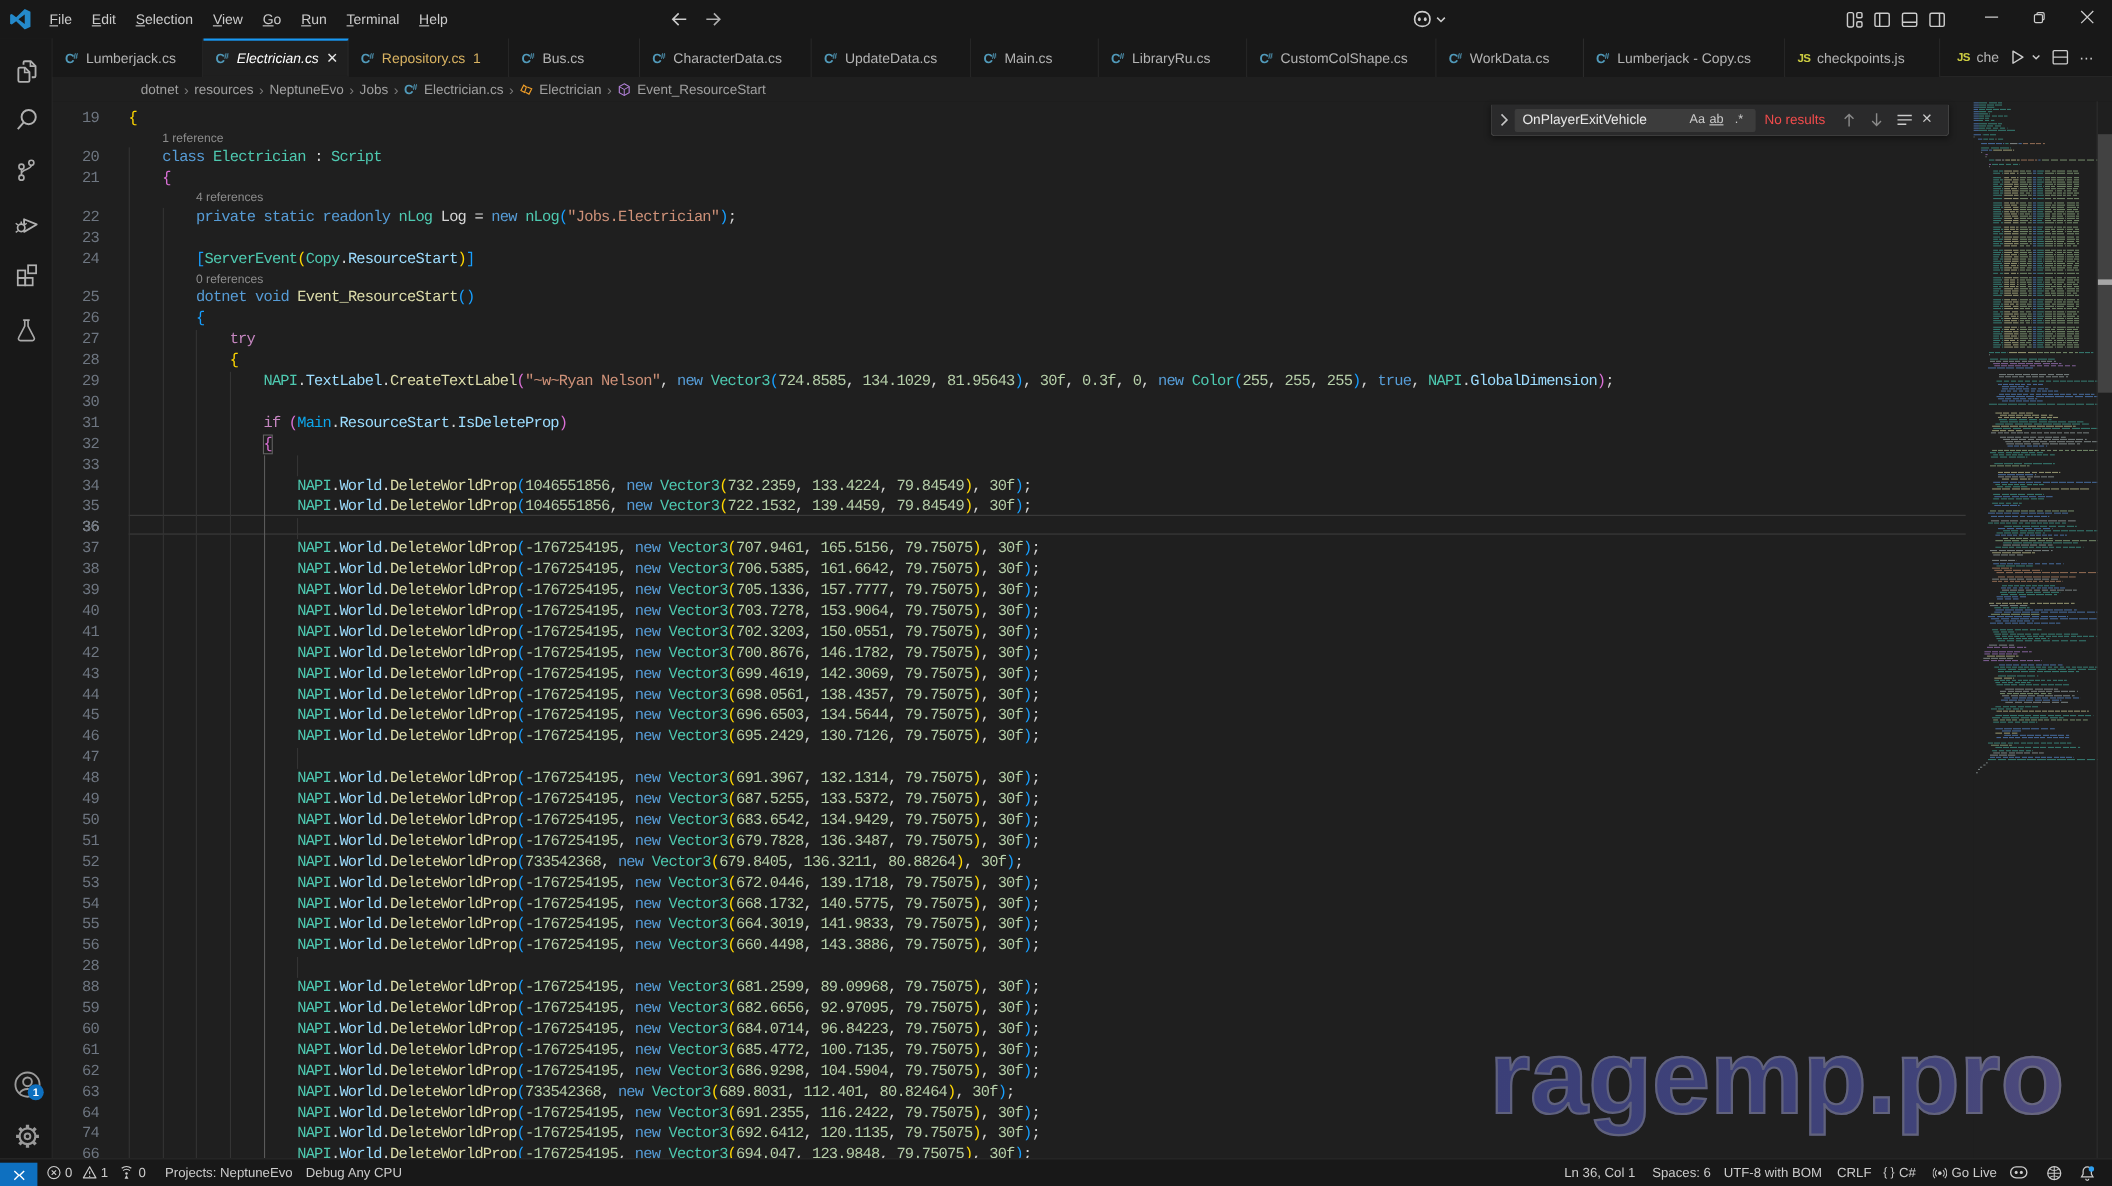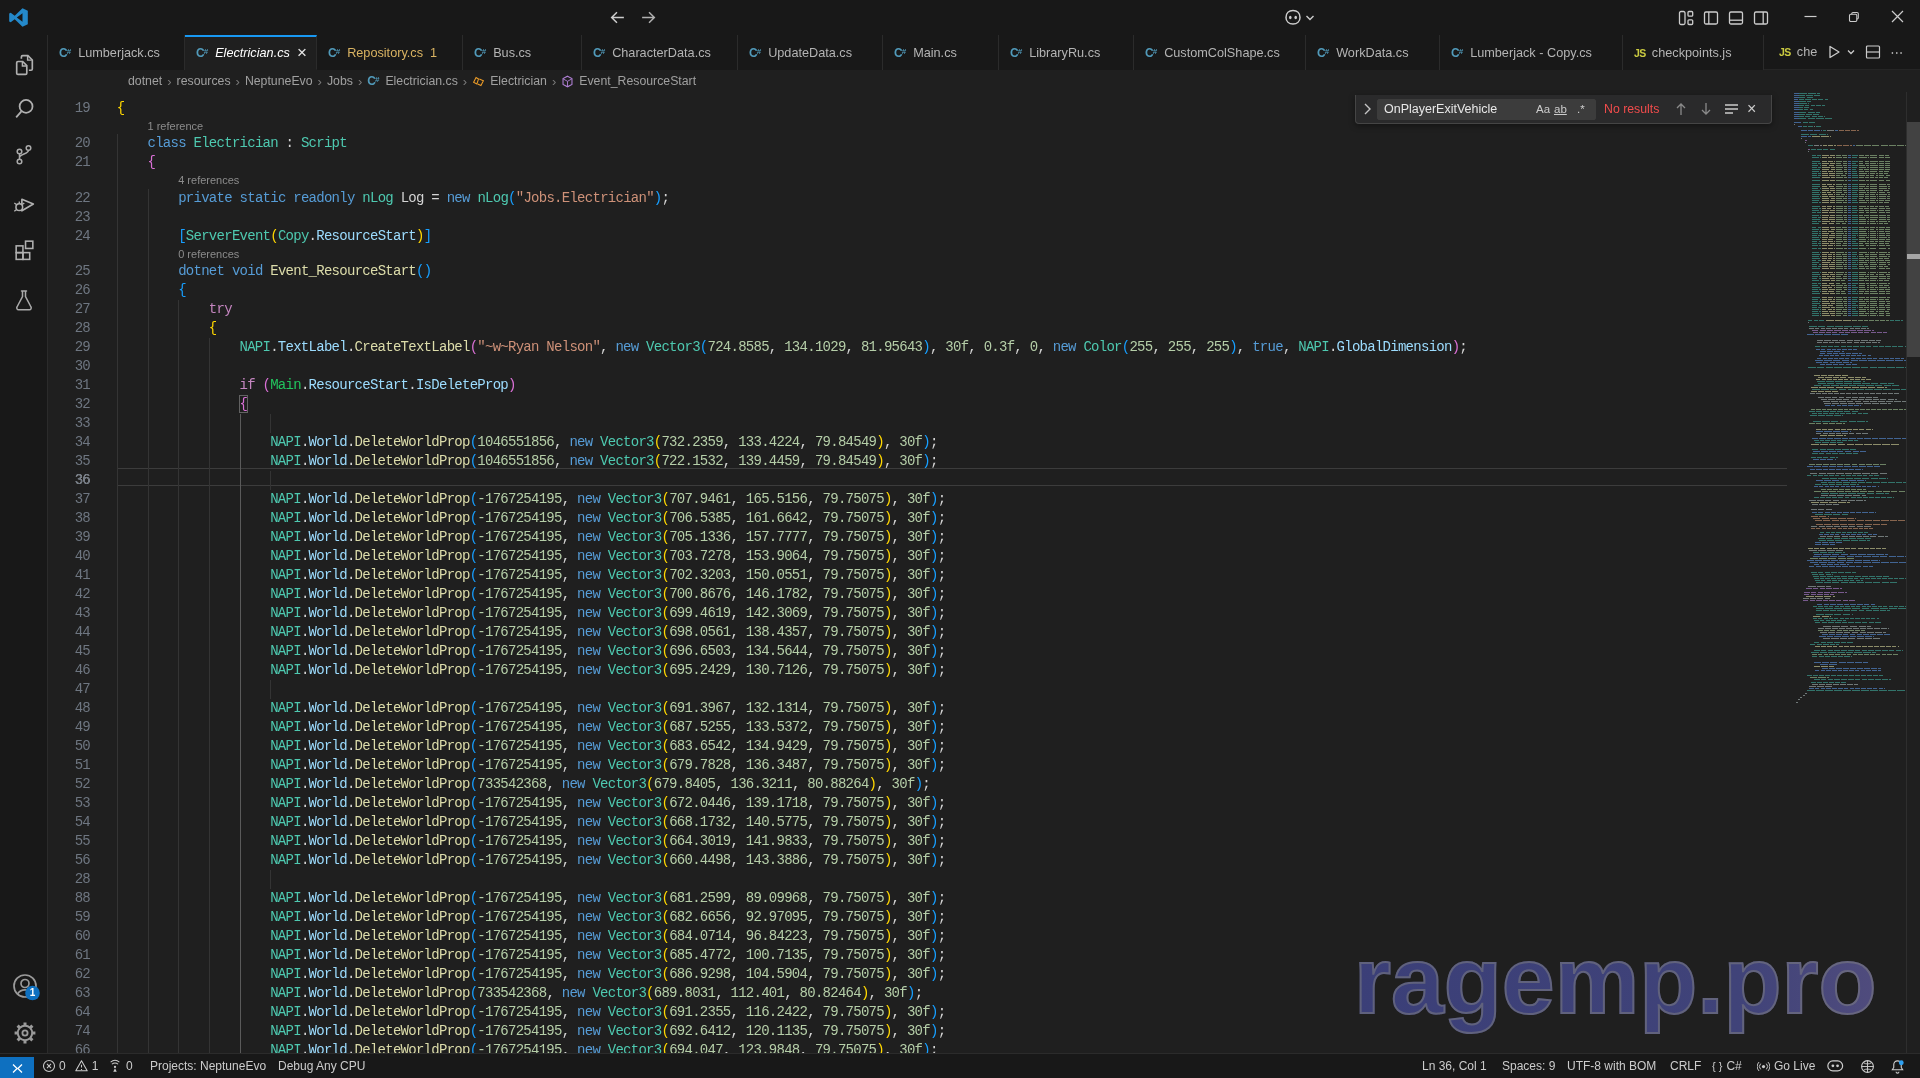--- a/index.html
+++ b/index.html
@@ -40,20 +40,30 @@
 .sbitem{position:absolute;top:0;height:24px;display:flex;align-items:center;white-space:nowrap}
 #watermark{position:absolute;z-index:3;left:1354px;top:926px;width:700px;height:120px;font-weight:bold;font-size:95px;background:linear-gradient(90deg,#3b3f78 0%,#404379 55%,#544e7e 80%,#4a4a7c 100%);-webkit-background-clip:text;background-clip:text;color:transparent;-webkit-text-stroke:2px rgba(125,125,130,0.55)}
 svg{display:block}
 </style></head>
 <body>
 <div id="titlebar">
  <div id="vslogo">
       <svg width="19" height="19" viewBox="0 0 100 100">
         <path fill="#2489ca" d="M71 1 30 41 9 25 1 29v42l8 4 21-16 41 40 28-13V14L71 1zM71 27v46L41 50 71 27z"></path>
       </svg>
+    </div>
+ <div id="menus">
+      <span><u>F</u>ile</span>
+      <span><u>E</u>dit</span>
+      <span><u>S</u>election</span>
+      <span><u>V</u>iew</span>
+      <span><u>G</u>o</span>
+      <span><u>R</u>un</span>
+      <span><u>T</u>erminal</span>
+      <span><u>H</u>elp</span>
     </div>
  <div id="navarrows">
       <svg width="17" height="17" viewBox="0 0 16 16" style="margin:0 7px">
         <path d="M14 8H2.5M7.5 3L2.5 8l5 5" fill="none" stroke="#cccccc" stroke-width="1.4"></path>
       </svg>
       <svg width="17" height="17" viewBox="0 0 16 16" style="margin:0 7px">
         <path d="M2 8h11.5M8.5 3l5 5-5 5" fill="none" stroke="#b0b0b0" stroke-width="1.4"></path>
       </svg>
     </div>
  <div id="copilot">
@@ -276,21 +286,21 @@
 <div class="cl" style="top:280.9px;left:178.2px"><i style="color:#179fff">{</i></div>
 <div class="ln" style="top:299.9px">27</div>
 <div class="cl" style="top:299.9px;left:208.8px"><i style="color:#c586c0">try</i></div>
 <div class="ln" style="top:318.9px">28</div>
 <div class="cl" style="top:318.9px;left:208.8px"><i style="color:#ffd700">{</i></div>
 <div class="ln" style="top:337.9px">29</div>
 <div class="cl" style="top:337.9px;left:239.5px"><i style="color:#4ec9b0">NAPI</i><i style="color:#d4d4d4">.</i><i style="color:#9cdcfe">TextLabel</i><i style="color:#d4d4d4">.</i><i style="color:#dcdcaa">CreateTextLabel</i><i style="color:#da70d6">(</i><i style="color:#ce9178">"~w~Ryan Nelson"</i><i style="color:#d4d4d4">, </i><i style="color:#569cd6">new</i><i style="color:#d4d4d4"> </i><i style="color:#4ec9b0">Vector3</i><i style="color:#179fff">(</i><i style="color:#b5cea8">724.8585</i><i style="color:#d4d4d4">, </i><i style="color:#b5cea8">134.1029</i><i style="color:#d4d4d4">, </i><i style="color:#b5cea8">81.95643</i><i style="color:#179fff">)</i><i style="color:#d4d4d4">, </i><i style="color:#b5cea8">30f</i><i style="color:#d4d4d4">, </i><i style="color:#b5cea8">0.3f</i><i style="color:#d4d4d4">, </i><i style="color:#b5cea8">0</i><i style="color:#d4d4d4">, </i><i style="color:#569cd6">new</i><i style="color:#d4d4d4"> </i><i style="color:#4ec9b0">Color</i><i style="color:#179fff">(</i><i style="color:#b5cea8">255</i><i style="color:#d4d4d4">, </i><i style="color:#b5cea8">255</i><i style="color:#d4d4d4">, </i><i style="color:#b5cea8">255</i><i style="color:#179fff">)</i><i style="color:#d4d4d4">, </i><i style="color:#569cd6">true</i><i style="color:#d4d4d4">, </i><i style="color:#4ec9b0">NAPI</i><i style="color:#d4d4d4">.</i><i style="color:#9cdcfe">GlobalDimension</i><i style="color:#da70d6">)</i><i style="color:#d4d4d4">;</i></div>
 <div class="ln" style="top:356.9px">30</div>
 <div class="cl" style="top:356.9px;left:116.8px"></div>
 <div class="ln" style="top:375.9px">31</div>
-<div class="cl" style="top:375.9px;left:239.5px"><i style="color:#c586c0">if</i><i style="color:#d4d4d4"> </i><i style="color:#da70d6">(</i><i style="color:#22c55e">Main</i><i style="color:#d4d4d4">.</i><i style="color:#9cdcfe">ResourceStart</i><i style="color:#d4d4d4">.</i><i style="color:#9cdcfe">IsDeleteProp</i><i style="color:#da70d6">)</i></div>
+<div class="cl" style="top:375.9px;left:239.5px"><i style="color:#c586c0">if</i><i style="color:#d4d4d4"> </i><i style="color:#da70d6">(</i><i style="color:#0ea5e9">Main</i><i style="color:#d4d4d4">.</i><i style="color:#9cdcfe">ResourceStart</i><i style="color:#d4d4d4">.</i><i style="color:#9cdcfe">IsDeleteProp</i><i style="color:#da70d6">)</i></div>
 <div class="ln" style="top:394.9px">32</div>
 <div class="cl" style="top:394.9px;left:239.5px"><i style="color:#da70d6;outline:1px solid #626262;outline-offset:0px">{</i></div>
 <div class="ln" style="top:413.9px">33</div>
 <div class="cl" style="top:413.9px;left:116.8px"></div>
 <div class="ln" style="top:432.9px">34</div>
 <div class="cl" style="top:432.9px;left:270.2px"><i style="color:#4ec9b0">NAPI</i><i style="color:#d4d4d4">.</i><i style="color:#9cdcfe">World</i><i style="color:#d4d4d4">.</i><i style="color:#dcdcaa">DeleteWorldProp</i><i style="color:#179fff">(</i><i style="color:#b5cea8">1046551856</i><i style="color:#d4d4d4">, </i><i style="color:#569cd6">new</i><i style="color:#d4d4d4"> </i><i style="color:#4ec9b0">Vector3</i><i style="color:#ffd700">(</i><i style="color:#b5cea8">732.2359</i><i style="color:#d4d4d4">, </i><i style="color:#b5cea8">133.4224</i><i style="color:#d4d4d4">, </i><i style="color:#b5cea8">79.84549</i><i style="color:#ffd700">)</i><i style="color:#d4d4d4">, </i><i style="color:#b5cea8">30f</i><i style="color:#179fff">)</i><i style="color:#d4d4d4">;</i></div>
 <div class="ln" style="top:451.9px">35</div>
 <div class="cl" style="top:451.9px;left:270.2px"><i style="color:#4ec9b0">NAPI</i><i style="color:#d4d4d4">.</i><i style="color:#9cdcfe">World</i><i style="color:#d4d4d4">.</i><i style="color:#dcdcaa">DeleteWorldProp</i><i style="color:#179fff">(</i><i style="color:#b5cea8">1046551856</i><i style="color:#d4d4d4">, </i><i style="color:#569cd6">new</i><i style="color:#d4d4d4"> </i><i style="color:#4ec9b0">Vector3</i><i style="color:#ffd700">(</i><i style="color:#b5cea8">722.1532</i><i style="color:#d4d4d4">, </i><i style="color:#b5cea8">139.4459</i><i style="color:#d4d4d4">, </i><i style="color:#b5cea8">79.84549</i><i style="color:#ffd700">)</i><i style="color:#d4d4d4">, </i><i style="color:#b5cea8">30f</i><i style="color:#179fff">)</i><i style="color:#d4d4d4">;</i></div>
 <div class="ln" style="top:470.9px">36</div>
 <div class="cl" style="top:470.9px;left:116.8px"></div>
@@ -1199,21 +1209,21 @@
  <div class="sbitem" style="left:108px">
   <svg width="14" height="14" viewBox="0 0 16 16" style="margin-right:4px">
         <path d="M4.5 6a4.8 4.8 0 0 1 7 0M3 3.5a8 8 0 0 1 10 0" fill="none" stroke="#cccccc" stroke-width="1.2"></path>
         <circle cx="8" cy="9" r="1.3" fill="#cccccc"></circle>
         <path d="M8 10.5L6 14.5h4z" fill="#cccccc"></path>
       </svg>0
  </div>
  <div class="sbitem" style="left:150px">Projects: NeptuneEvo</div>
  <div class="sbitem" style="left:278px">Debug Any CPU</div>
  <div class="sbitem" style="left:1422px">Ln 36, Col 1</div>
- <div class="sbitem" style="left:1502px">Spaces: 9</div>
+ <div class="sbitem" style="left:1502px">Spaces: 6</div>
  <div class="sbitem" style="left:1567px">UTF-8 with BOM</div>
  <div class="sbitem" style="left:1670px">CRLF</div>
  <div class="sbitem" style="left:1712px"><span style="font-size:11px;margin-right:4px">{ }</span>C#</div>
  <div class="sbitem" style="left:1757px">
   <svg width="13" height="13" viewBox="0 0 16 16" style="margin-right:4px">
         <circle cx="8" cy="8" r="2" fill="#cccccc"></circle>
         <path d="M4.5 11.5a5 5 0 0 1 0-7M11.5 4.5a5 5 0 0 1 0 7M2.5 13.5a7.8 7.8 0 0 1 0-11M13.5 2.5a7.8 7.8 0 0 1 0 11" fill="none" stroke="#cccccc" stroke-width="1.2"></path>
       </svg>Go Live
  </div>
  <div class="sbitem" style="left:1827px">

